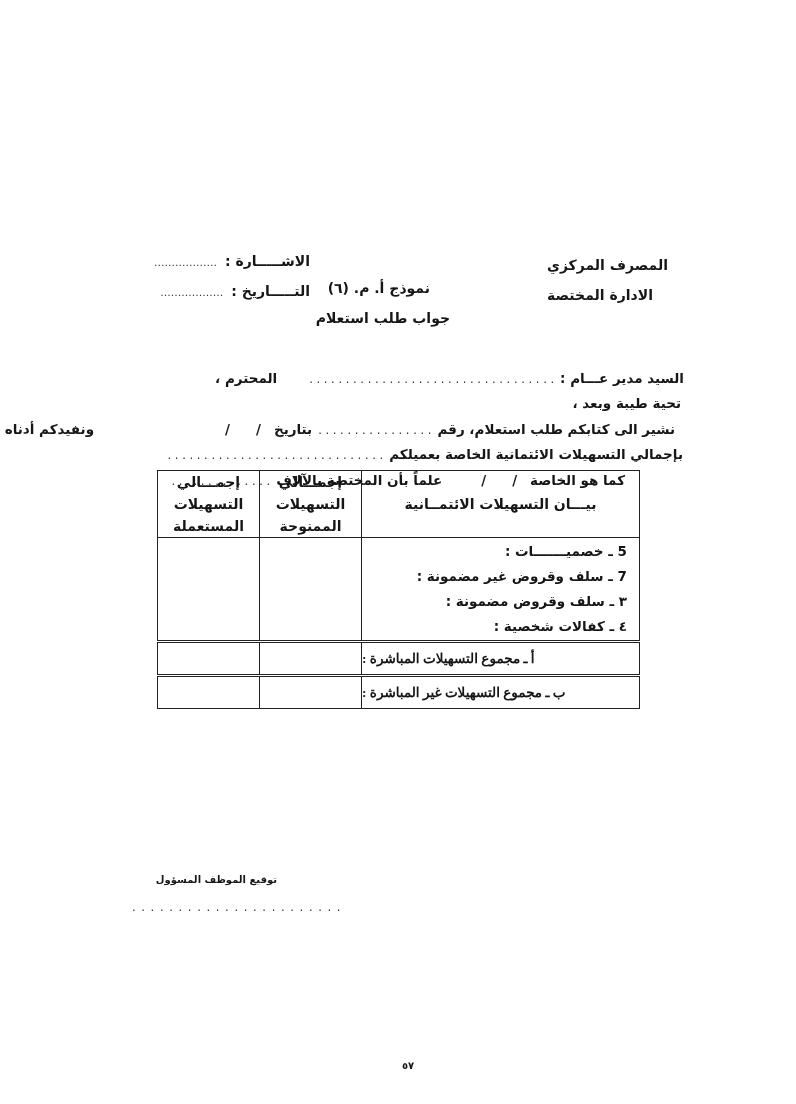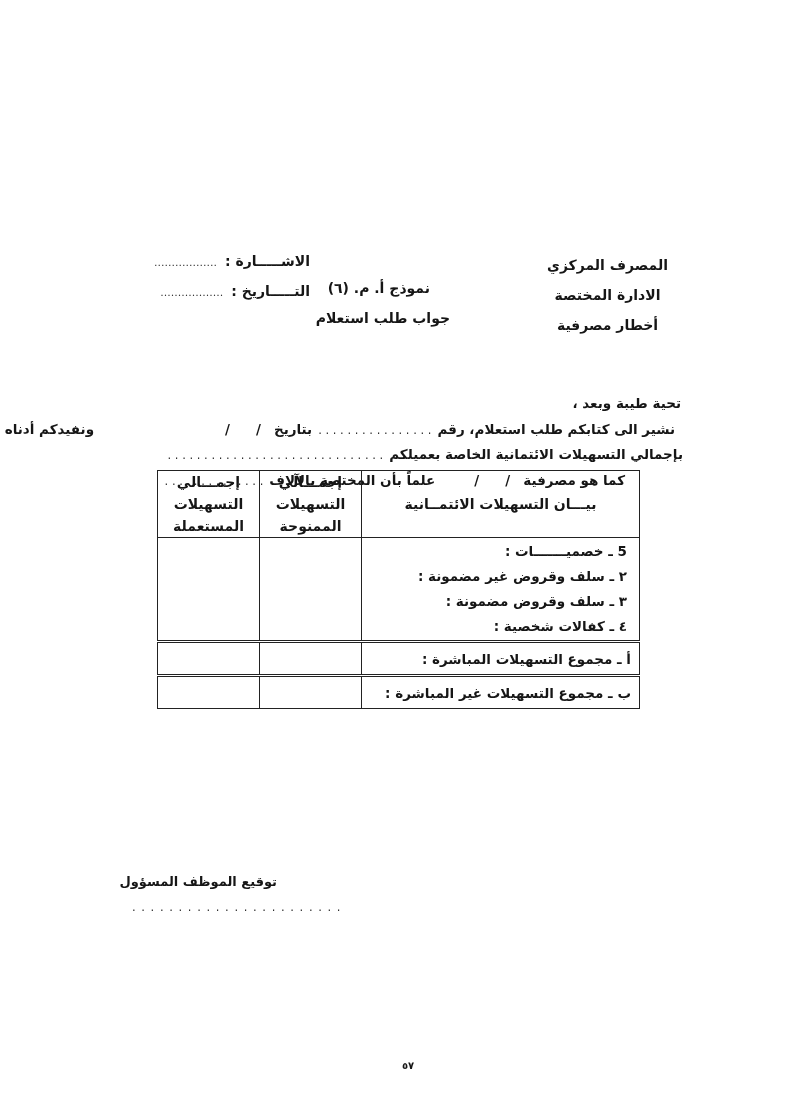--- a/index.html
+++ b/index.html
@@ -13,21 +13,21 @@
   }
   .page{
     position:relative;
     width:796px; height:1104px;
     background:#fff;
   }
   .abs{ position:absolute; white-space:nowrap;margin-top:32px; }
 
   
   .hdr{ font-size:14px; font-weight:bold; }
-  .hdr-right div{ line-height:30px; text-align:center; }
+  .hdr-right div{ line-height:30px; text-align:left; }
   .form-no{ top:248px; right:366px; }
   .form-title{ top:278px; right:346px; }
   .ref-row{ top:221px; right:486px; }
   .date-row{ top:251px; right:486px; }
   .fine-dots{
     font-size:11px; color:#3a3a3a; letter-spacing:1.5px;
     margin-right:8px; font-weight:normal;
   }
 
   
@@ -55,67 +55,69 @@
     border:1.5px solid #222; padding:0; vertical-align:middle;
   }
   .c-stmt{ width:278px; }
   .c-granted{ width:102px; }
   .c-used{ width:102px; }
   .t-head td{ height:52px; text-align:center; line-height:22px; font-size:14px; }
   .t-group td{ height:102px; }
   .t-group .stmt div{ line-height:25px; text-align:right; padding-right:12px; }
   .t-group2 td{ height:97px; }
   .t-row td{ height:31px; }
-  .t-row .stmt{ text-align:right; padding-right:8px; }
+  .t-row .stmt{ text-align:left; padding-right:8px;font-family:Liberation Serif, serif; }
   .t-total td{ height:33px; }
   .t-total .stmt{ text-align:center; }
   .t-sep td{ border-top:3px double #222; }
 
   
-  .sig-label{ top:842px; right:519px; font-size:13px; font-weight:bold; }
+  .sig-label{ top:842px; right:519px; font-size:10px; font-weight:bold; }
   .sig-dots{
     top:868px; left:132px; font-size:11.5px; color:#2e2e2e;
     letter-spacing:1px; font-weight:normal;
   }
   .page-number{ top:1028px; left:402px; font-size:10px; font-weight:bold; }
 </style>
 </head>
 <body>
 
 <div class="page">
 
   <div class="abs hdr hdr-right" style="top:218px; right:128px;">
     <div>المصرف المركزي</div>
     <div>الادارة المختصة</div>
-    <div>أخطار مصرفية</div>
   </div>
 
   <div class="abs hdr form-no">نموذج أ. م. (٦)</div>
   <div class="abs hdr form-title">جواب طلب استعلام</div>
 
   <div class="abs hdr ref-row">
     <span>الاشـــــارة :</span><span class="fine-dots">..................</span>
   </div>
   <div class="abs hdr date-row">
     <span>التـــــاريخ :</span><span class="fine-dots">..................</span>
   </div>
 
+  <div class="abs letter-line l1">
+    <span>السيد مدير عـــام :</span><span class="dots">. . . . . . . . . . . . . . . . . . . . . . . . . . . . . . . . . .</span><span class="mid-gap">المحترم ،</span>
+  </div>
 
   <div class="abs letter-line l2">تحية طيبة وبعد ،</div>
 
   <div class="abs letter-line l3">
     <span>نشير الى كتابكم طلب استعلام، رقم</span><span class="dots">. . . . . . . . . . . . . . . .</span><span>بتاريخ</span><span class="slash">/</span><span class="slash">/</span><span class="wide-gap">ونفيدكم أدناه</span>
   </div>
 
   <div class="abs letter-line l4">
     <span>بإجمالي التسهيلات الائتمانية الخاصة بعميلكم</span><span class="dots">. . . . . . . . . . . . . . . . . . . . . . . . . . . . . .</span>
   </div>
 
   <div class="abs letter-line l5">
-    <span>كما هو مصرفية</span><span class="slash">/</span><span class="slash">/</span><span class="mid-gap">علماً بأن المختصة بالآلاف</span><span class="dots">. . . . . . . . . . . . . .</span>
+    <span>كما هو الخاصة</span><span class="slash">/</span><span class="slash">/</span><span class="mid-gap">علماً بأن المختصة بالآلاف</span><span class="dots">. . . . . . . . . . . . . .</span>
   </div>
 
   <table class="facilities-table">
     <colgroup>
         <col class="c-stmt">
         <col class="c-granted">
         <col class="c-used">
       </colgroup>
 
     <tbody>
@@ -129,21 +131,21 @@
       </td>
       <td>
         <div>إجمـــالي</div>
         <div>التسهيلات المستعملة</div>
       </td>
     </tr>
 
     <tr class="t-group">
       <td class="stmt">
         <div>5 ـ خصميـــــــات :</div>
-        <div>٢ ـ سلف وقروض غير مضمونة :</div>
+        <div>7 ـ سلف وقروض غير مضمونة :</div>
         <div>٣ ـ سلف وقروض مضمونة :</div>
         <div>٤ ـ كفالات شخصية :</div>
       </td>
       <td></td>
       <td></td>
     </tr>
 
     <tr class="t-row t-sep">
       <td class="stmt">أ ـ مجموع التسهيلات المباشرة :</td>
       <td></td>

